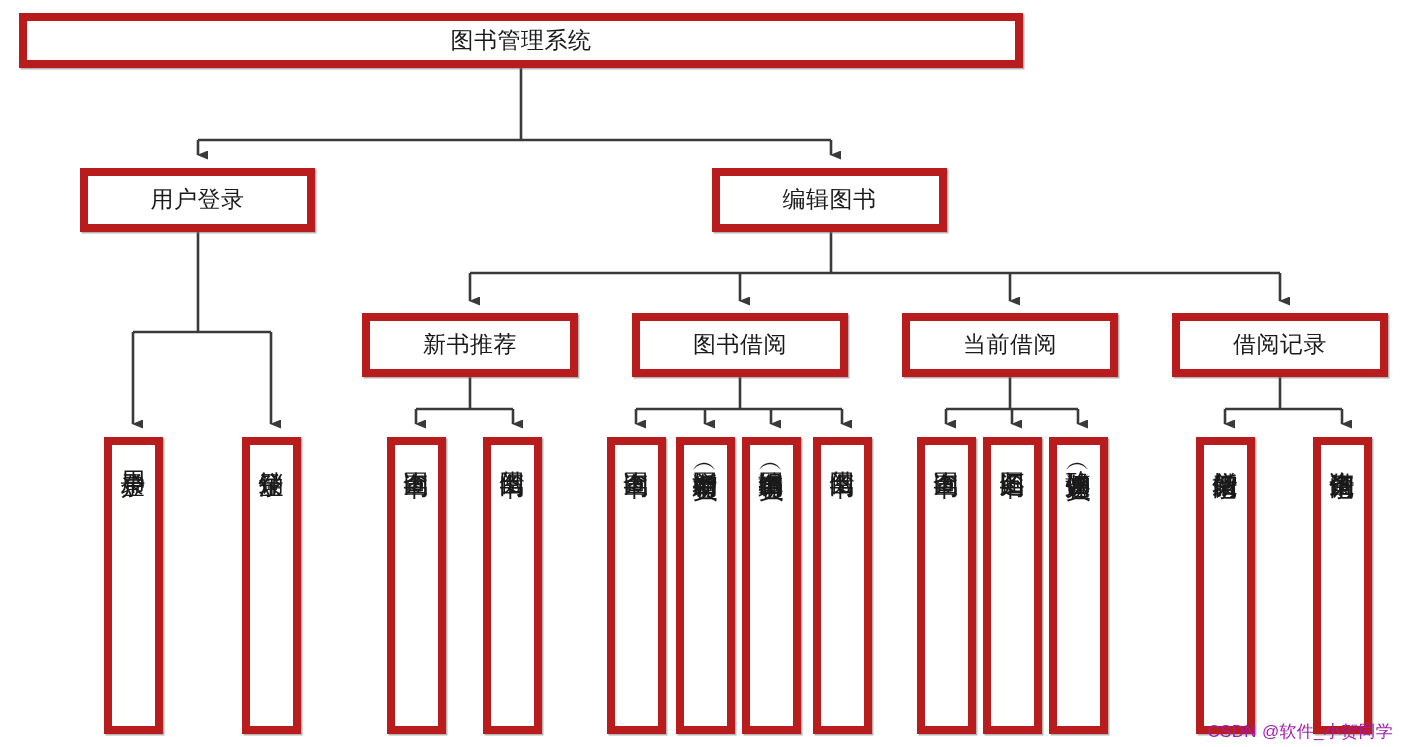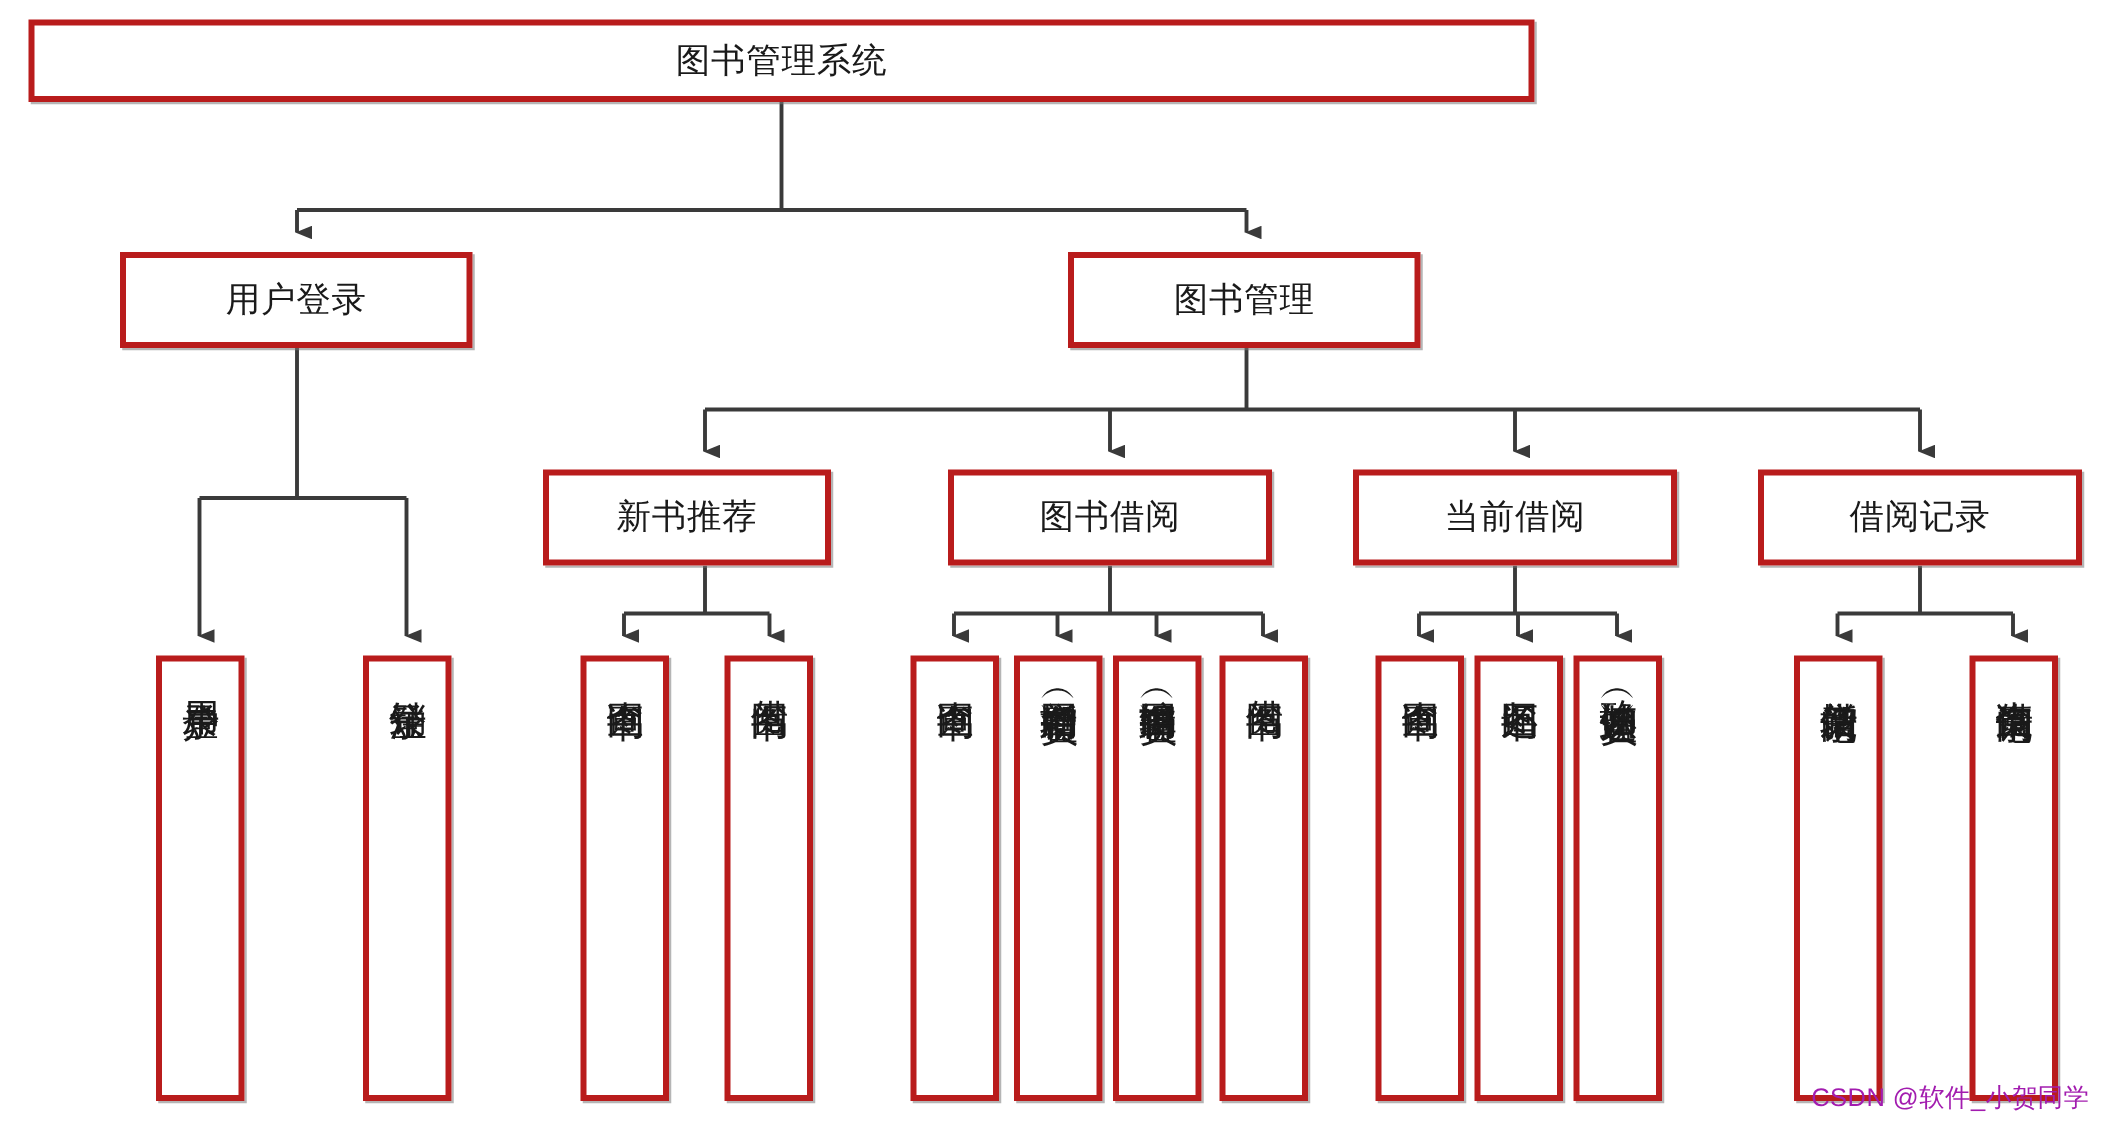--- a/index.html
+++ b/index.html
@@ -23,21 +23,21 @@
     left: 0;
     top: 0;
     width: 1405px;
     height: 747px;
     pointer-events: none;
   }
   .node {
     position: absolute;
     box-sizing: border-box;
     background: #ffffff;
-    border: 4px solid #b91c1c;
+    border: 8px solid #b91c1c;
     box-shadow: 1.5px 1.5px 0 rgba(120,120,120,0.55);
     display: flex;
     align-items: center;
     justify-content: center;
     color: #1a1a1a;
   }
   .node.horiz .node-label {
     font-size: 23px;
     line-height: 1.1;
     letter-spacing: 0.5px;
@@ -124,24 +124,24 @@
   </svg>
 
   <div class="node horiz" style="left:19px; top:13px; width:1004px; height:55px;">
     <span class="node-label">图书管理系统</span>
   </div>
 
   <div class="node horiz" style="left:80px; top:168px; width:235px; height:64px;">
     <span class="node-label">用户登录</span>
   </div>
   <div class="node horiz" style="left:712px; top:168px; width:235px; height:64px;">
-    <span class="node-label">图书管理</span>
+    <span class="node-label">编辑图书</span>
   </div>
 
-  <div class="node horiz" style="left:362px; top:313px; width:192px; height:64px;">
+  <div class="node horiz" style="left:362px; top:313px; width:216px; height:64px;">
     <span class="node-label">新书推荐</span>
   </div>
   <div class="node horiz" style="left:632px; top:313px; width:216px; height:64px;">
     <span class="node-label">图书借阅</span>
   </div>
   <div class="node horiz" style="left:1172px; top:313px; width:216px; height:64px;">
     <span class="node-label">借阅记录</span>
   </div>
   <div class="node horiz" style="left:902px; top:313px; width:216px; height:64px;">
     <span class="node-label">当前借阅</span>

